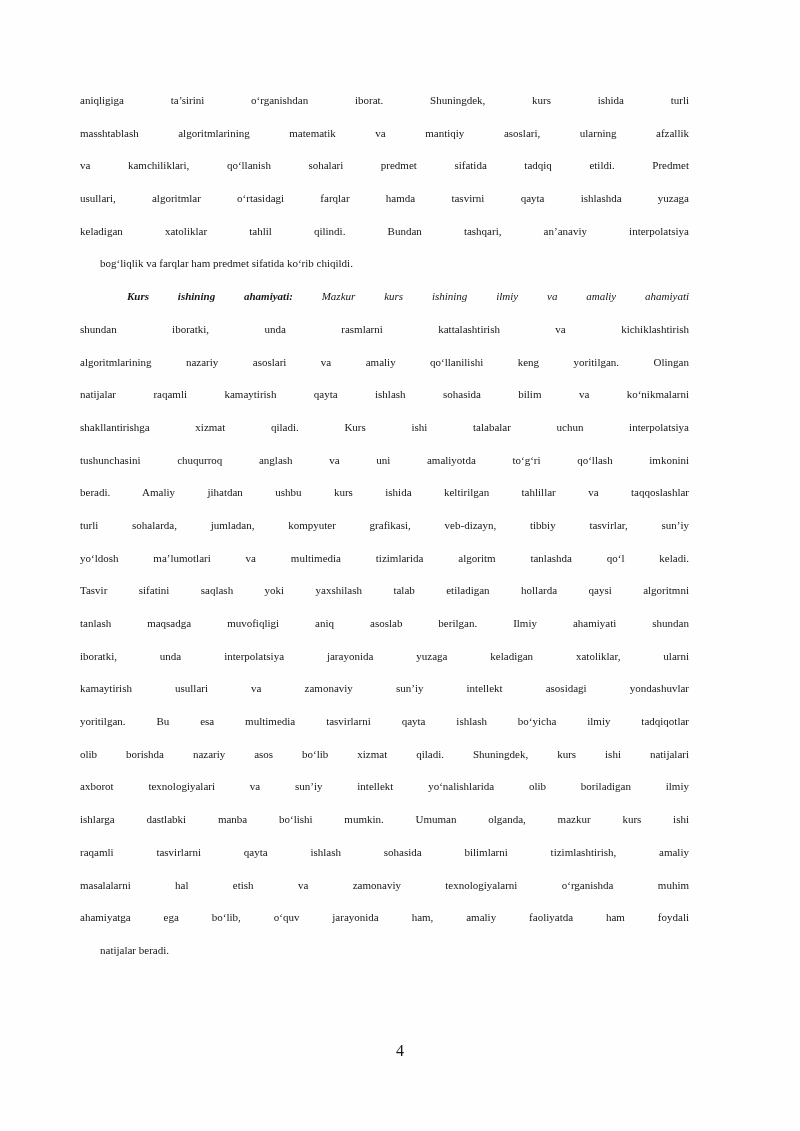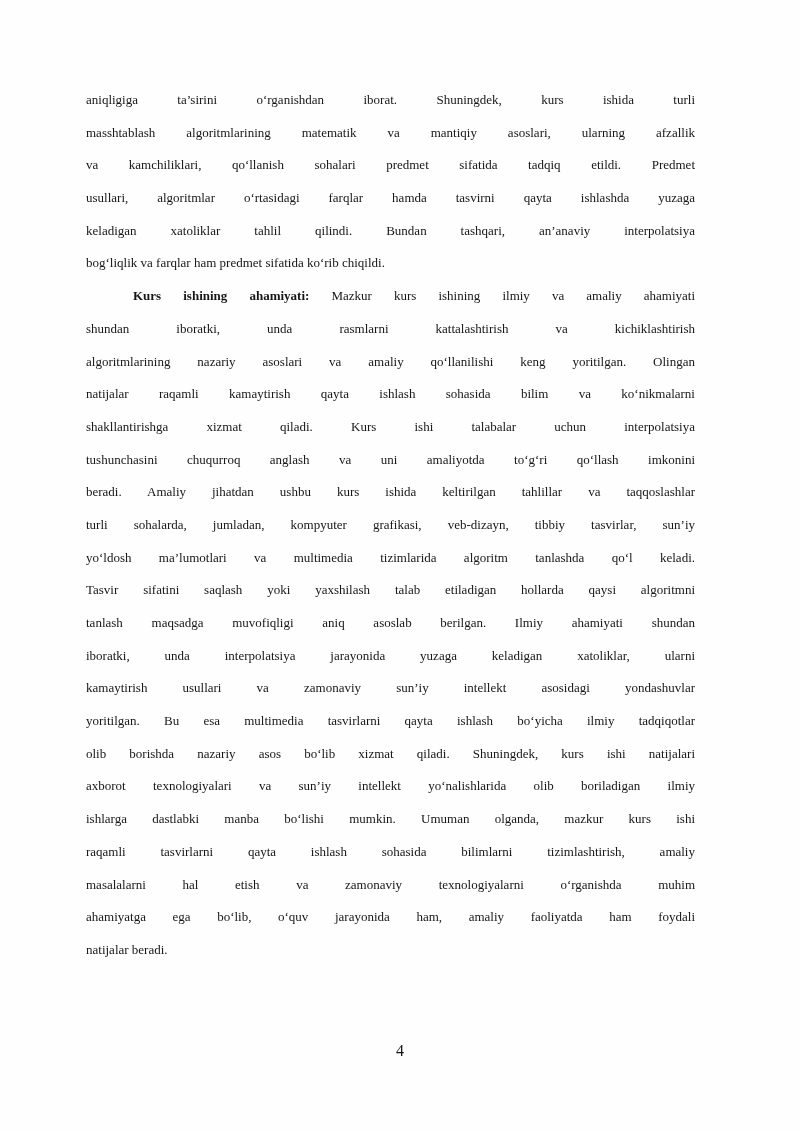--- a/index.html
+++ b/index.html
@@ -12,37 +12,39 @@
     position: relative;
     width: 800px;
     height: 1131px;
     background: #fefefe;
     overflow: hidden;
     font-family: "Liberation Serif", "DejaVu Serif", serif;
     color: #161616;
   }
   .textblock {
     position: absolute;
-    left: 86px;
+    left: 80px;
     top: 84px;
     width: 609px;
-    font-size: 13px;
+    font-size: 11px;
     line-height: 32.7px;
   }
   .line {
     text-align: justify;
     text-align-last: justify;
     height: 32.7px;
     overflow: hidden;
   }
   .line.para-end {
     text-align-last: left;
+    margin-left: 20px;
   }
   .line.indent {
     text-indent: 47px;
+    font-style: italic;
   }
   .line b {
     font-weight: bold;
   }
   .pagenum {
     position: absolute;
     left: 0;
     top: 1042px;
     width: 100%;
     text-align: center;

